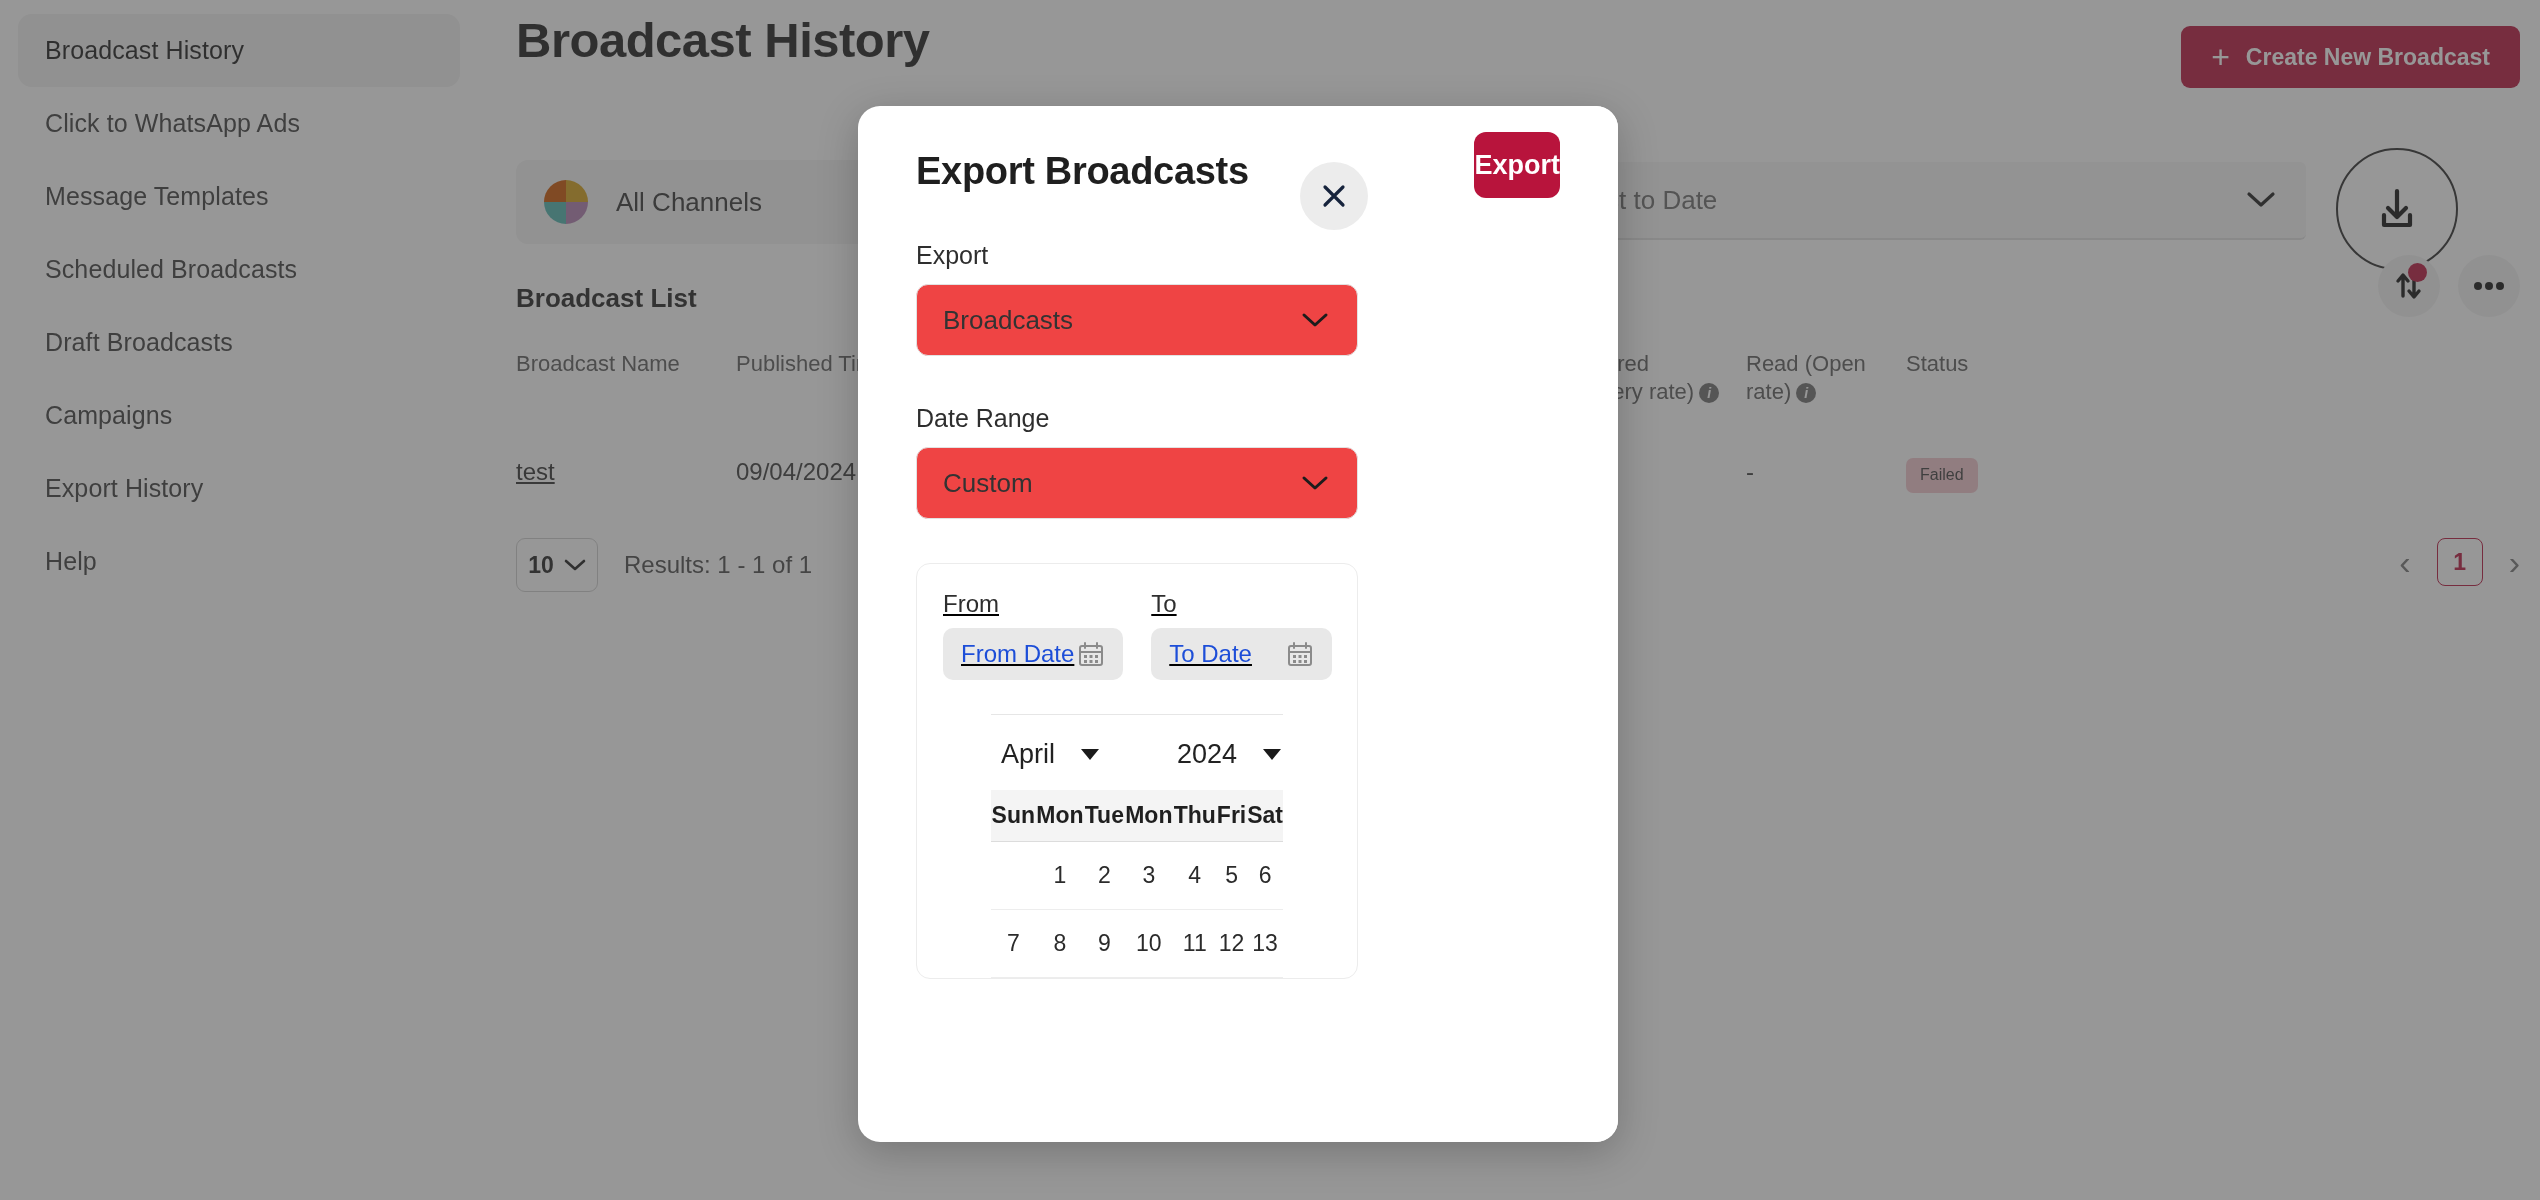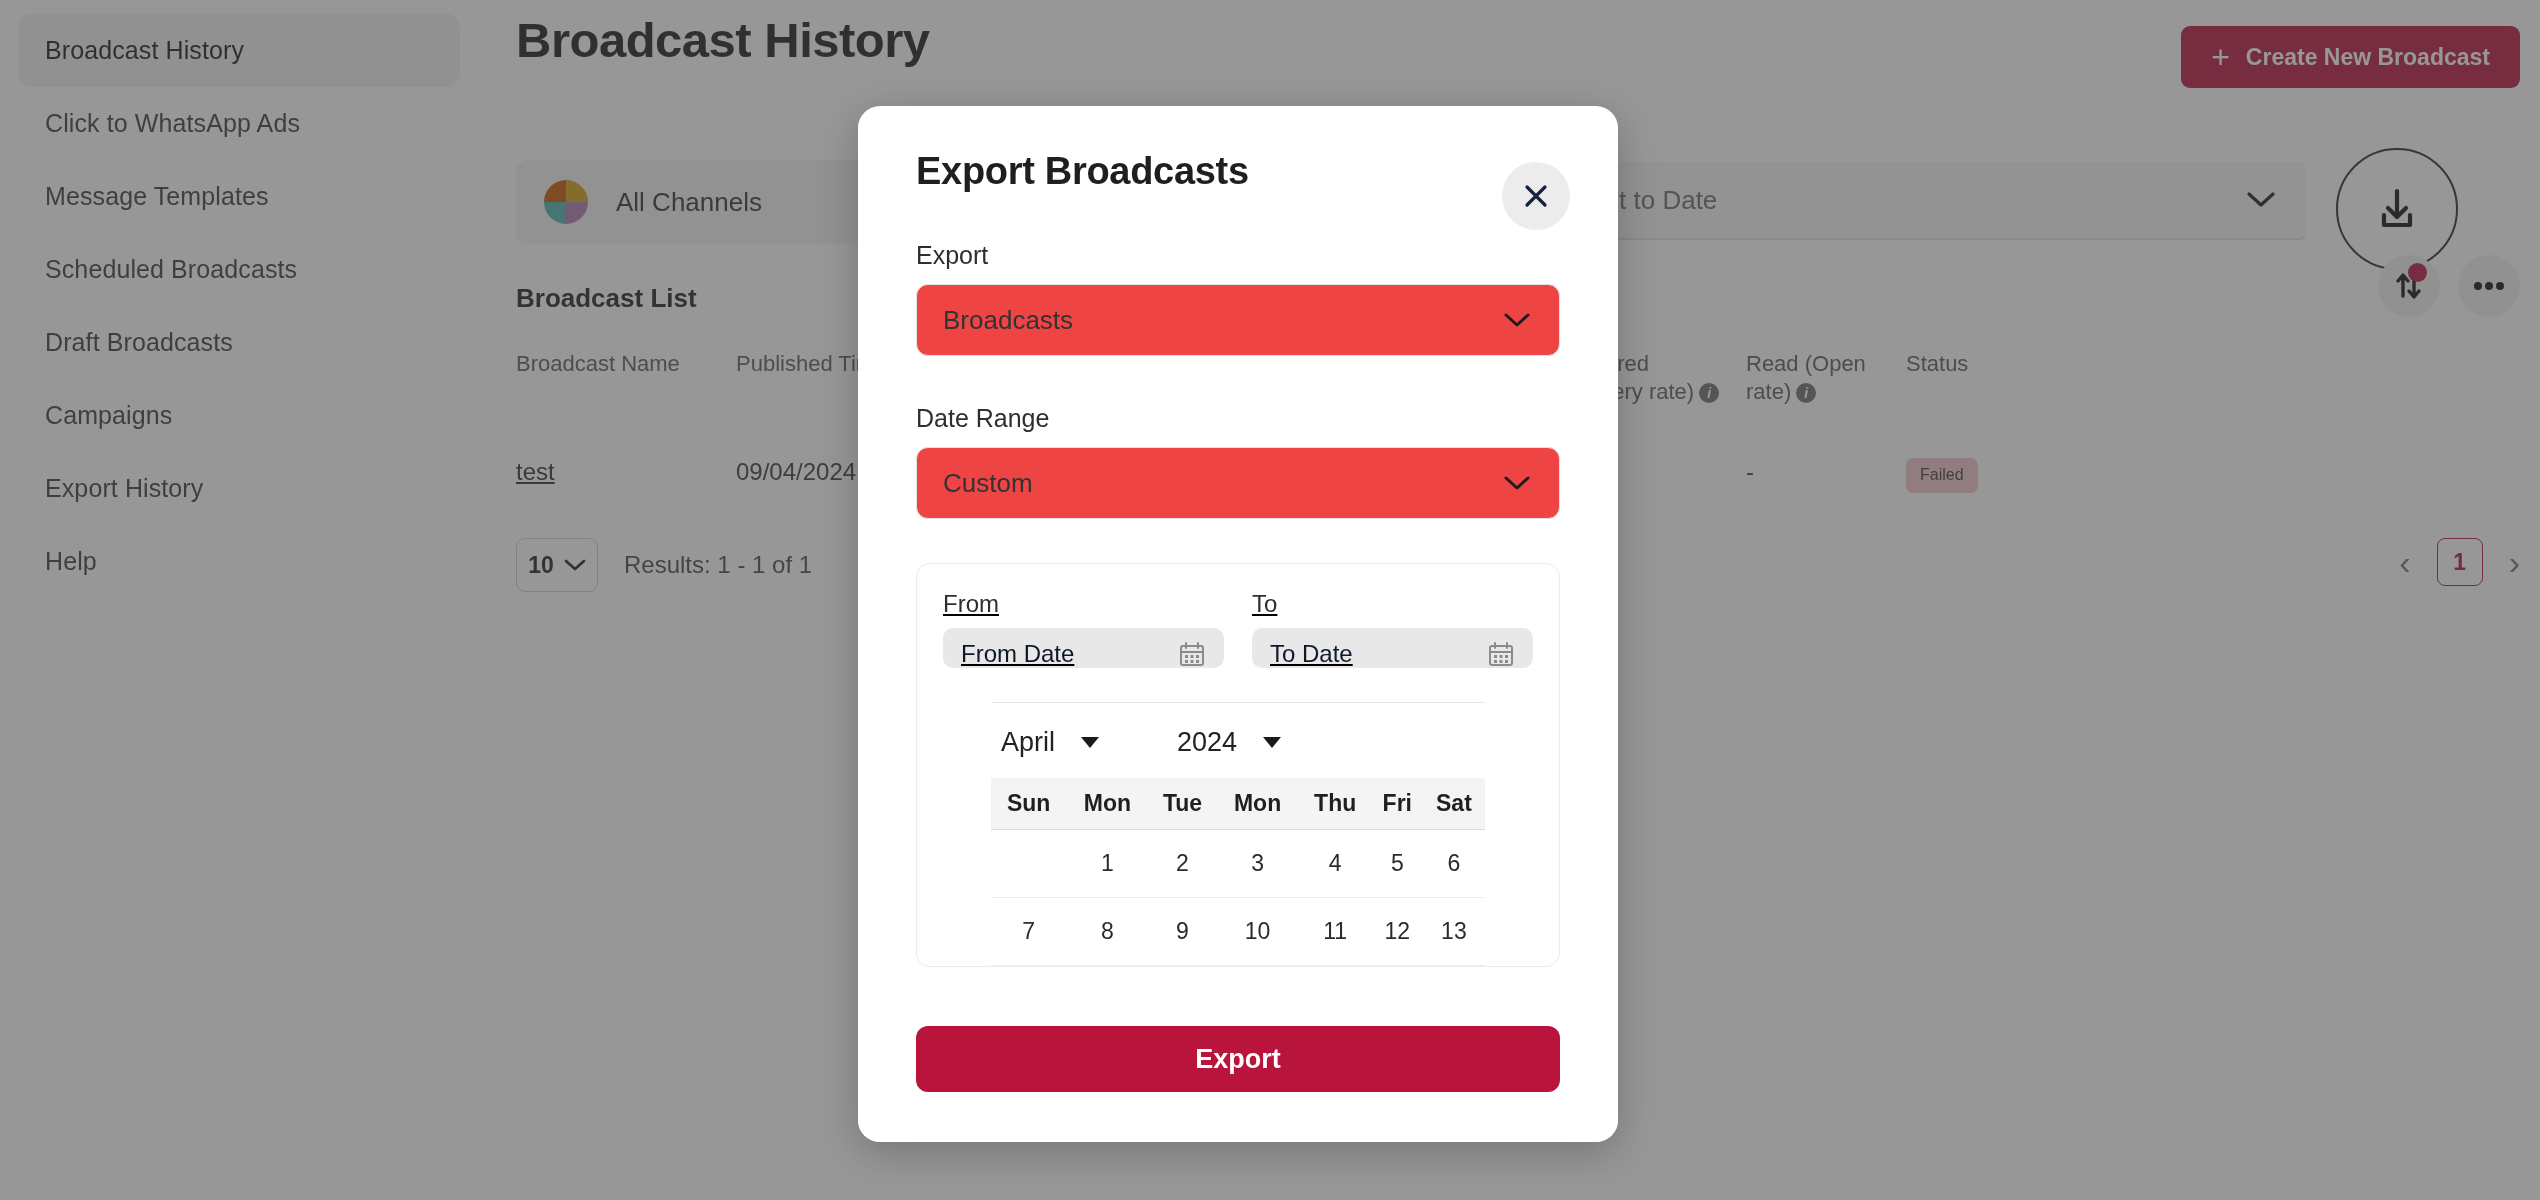--- a/index.html
+++ b/index.html
@@ -117,21 +117,21 @@
     color: #b8143c; font-size: 23px; font-weight: bold;
     display: flex; align-items: center; justify-content: center;
   }
 
   
   .overlay { position: absolute; inset: 0; background: rgba(66,66,66,.55); }
 
   
   .modal {
     position: absolute; left: 858px; top: 106px; width: 760px; height: 1036px;
-    background: #fff; border-radius: 22px; display: flex; flex-direction: column;
+    background: #fff; border-radius: 22px; display: flex; flex-direction: row;
     box-shadow: 0 10px 40px rgba(0,0,0,.22); overflow: hidden;
   }
   .modal-scroll { flex: 1 1 auto; overflow: hidden; padding: 44px 58px 0 58px; position: relative; }
   .modal-title { font-size: 38px; font-weight: bold; color: #1f1f1f; letter-spacing: -.3px; }
   .close-btn {
     position: absolute; right: 48px; top: 56px; width: 68px; height: 68px;
     border-radius: 50%; background: #ececec; border: none; cursor: pointer;
     display: flex; align-items: center; justify-content: center;
   }
   .fld-label { font-size: 25px; color: #2e2e2e; margin: 48px 0 14px 0; }
@@ -141,23 +141,23 @@
     padding: 0 28px 0 26px; font-size: 26px; color: #333; background: #ef4444;
   }
   .range-card {
     margin-top: 44px; border: 1px solid #ececec; border-radius: 14px;
     padding: 26px 26px 0 26px;
   }
   .ft-row { display: flex; gap: 28px; }
   .ft-col { flex: 1; text-decoration: underline; }
   .ft-label { font-size: 24px; color: #2e2e2e; margin-bottom: 10px; }
   .ft-input {
-    height: 40px; background: #e8e8e8; border-radius: 10px;
-    display: flex; align-items: flex-end; justify-content: space-between;
-    padding: 0 18px; font-size: 24px; color: #0f172a;
+    height: 52px; background: #e8e8e8; border-radius: 10px;
+    display: flex; align-items: center; justify-content: space-between;
+    padding: 0 18px; font-size: 24px; color: #1d4ed8;
   }
   .cal-wrap { margin-top: 34px; padding: 0 48px; }
   .cal-divider { border-top: 1px solid #e6e6e6; }
   .cal-head { display: flex; align-items: center; gap: 26px; padding: 24px 0 20px 10px; }
   .cal-sel { display: flex; align-items: center; gap: 26px; font-size: 27px; color: #222; }
   .caret { width: 0; height: 0; border-left: 9px solid transparent;
            border-right: 9px solid transparent; border-top: 11px solid #1a1a1a; }
   table.cal { width: 100%; border-collapse: collapse; }
   table.cal thead th {
     background: #f4f4f4; font-size: 23px; font-weight: bold; color: #1f1f1f;

